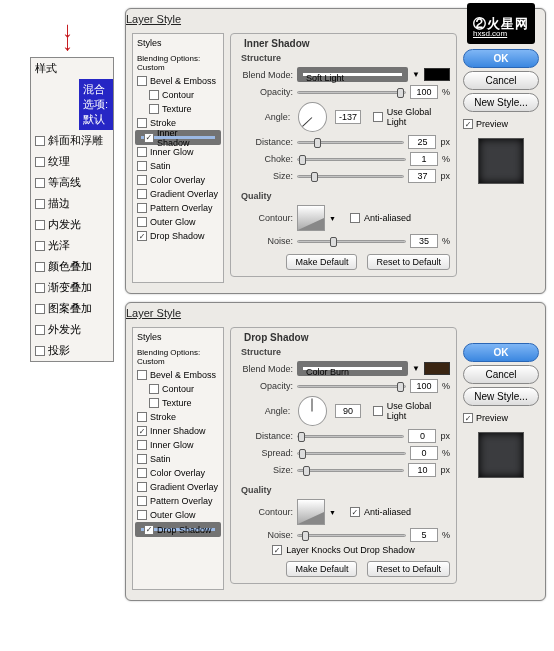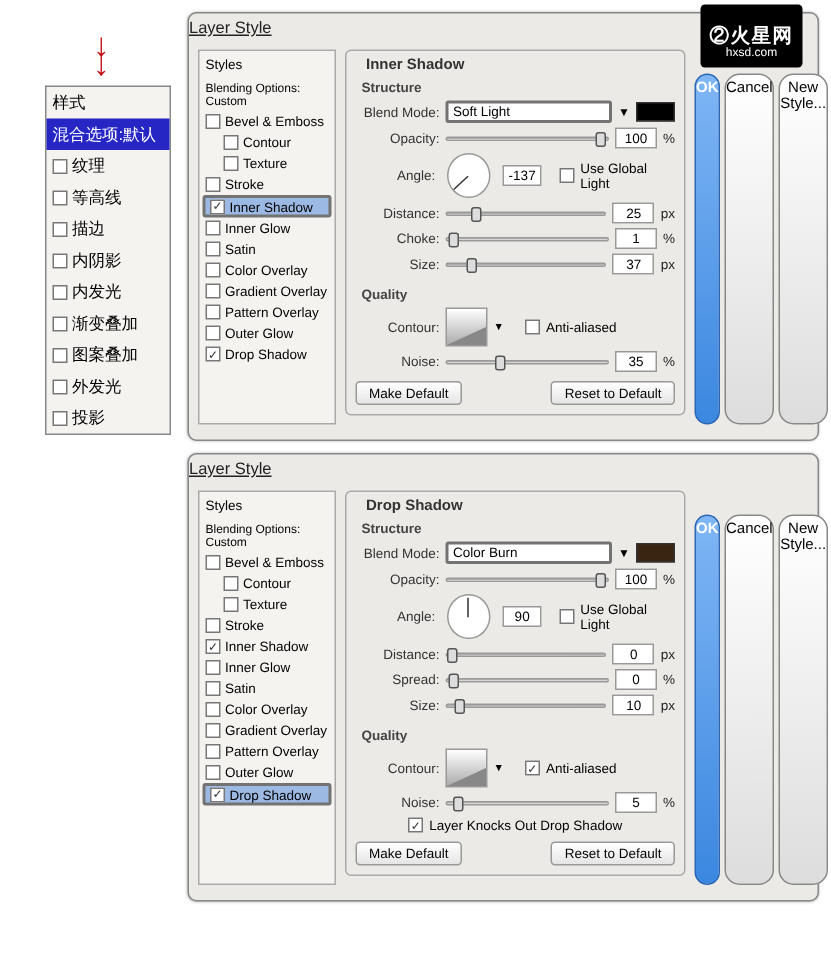--- a/index.html
+++ b/index.html
@@ -6,86 +6,94 @@
   body { margin:0; font-family: Arial, sans-serif; font-size:10px; background:#fff; width:554px; }
   .wrap { display:flex; }
   .leftcol { width:120px; padding:15px 0 0 15px; }
   .redtxt { color:#c41015; font-family: "Microsoft YaHei","SimSun",sans-serif; font-size:26px; font-weight:bold; line-height:1.15; text-align:center; }
   .arrow { color:#c41015; font-size:22px; text-align:center; margin-top:8px; line-height:0.6; }
   .rightcol { flex:1; padding:8px 8px 0 5px; }
   .dialog { border:1px solid #888; border-radius:6px; background:#eceae6; margin-bottom:8px; position:relative; box-shadow:0 0 2px rgba(0,0,0,0.3);}
   .titlebar { text-align:left; font-size:11px; padding:4px 0 2px; color:#222;text-decoration:underline; }
   .logo { position:absolute; right:10px; top:-6px; background:#000; color:#fff; font-size:10px; padding:14px 6px 6px; border-radius:3px; line-height:1; }
   .logo .big{font-size:13px;font-weight:bold;letter-spacing:1px;}
-  .logo .small{font-size:8px;display:block;text-align:center;}
+  .logo .small{font-size:8px;display:block;text-align:left;text-decoration:underline;}
   .dlgbody { display:flex; padding:6px 6px 10px; gap:6px; }
   .styles { width:92px; border:1px solid #aaa; background:#f5f3f0; font-size:9px; padding:2px; }
   .styles-h { font-size:9px; padding:2px 2px 4px; }
   .style-row { padding:2px 2px; display:flex; align-items:center; gap:3px; cursor:pointer;}
   .style-row.sel { background:#9cb9e4; }
   .cb { width:10px; height:10px; border:1px solid #777; background:#fff; display:inline-flex; align-items:center; justify-content:center; font-size:8px; color:#333;}
   .indent { padding-left:14px; }
   .mid { flex:1; }
   .fieldset { border:1px solid #aaa; border-radius:4px; padding:4px 6px 6px; margin-bottom:6px; }
   .legend { font-size:10px; font-weight:bold; color:#333; margin:-10px 0 2px 4px; background:#eceae6; display:inline-block; padding:0 3px;}
   .sub { font-size:9px; font-weight:bold; color:#444; margin:2px 0 4px 4px; }
   .row { display:flex; align-items:center; margin:3px 0; gap:4px; font-size:9px;}
   .lbl { width:56px; text-align:right; color:#333;}
-  .sel { height:15px; font-size:9px; flex:1; background:#fff; border:2px solid #737373; border-radius:2px; padding:0 3px; min-width:60px;}
+  .sel { height:15px; font-size:9px; flex:1; background:#fff; border:6px solid #737373; border-radius:2px; padding:0 3px; min-width:60px;}
   .sw { width:26px; height:13px; border:1px solid #333; background:#000; }
   .sw.brn { background:#3a2512; }
   .slider { flex:1; height:3px; background:linear-gradient(#888,#fff); border:1px solid #999; position:relative; border-radius:2px;}
   .thumb { width:7px; height:10px; background:#ddd; border:1px solid #555; position:absolute; top:-4px; border-radius:2px;}
   .nbox { width:28px; height:14px; border:1px solid #999; background:#fff; text-align:center; font-size:9px; line-height:12px;}
   .sfx { font-size:9px; color:#222;}
   .anglewrap { width:30px; height:30px; border:1px solid #999; border-radius:50%; background:#fff; position:relative; margin:0 4px;}
   .needle { position:absolute; left:50%; top:50%; width:13px; height:1px; background:#333; transform-origin:left center;}
   .contour { width:28px; height:26px; border:1px solid #999; background:linear-gradient(#fff,#aaa); position:relative;}
   .contour::after{content:"";position:absolute;left:0;bottom:0;right:0;height:12px;background:#888;clip-path:polygon(0 100%,100% 0,100% 100%);}
-  .btns { width:76px; display:flex; flex-direction:row; gap:3px; padding-top:16px;}
+  .btns { width:76px; display:flex; flex-direction:column; gap:3px; padding-top:16px;}
   .btn { border:1px solid #888; border-radius:10px; background:linear-gradient(#fff,#ddd); font-size:10px; padding:3px 0; text-align:center; cursor:pointer;}
   .btn.pri { background:linear-gradient(#7fb6f5,#3b87e0); color:#fff; border-color:#2a66b5; font-weight:bold;}
   .prevrow { display:flex; align-items:center; gap:3px; margin-top:4px; font-size:9px;}
   .swatch { width:46px; height:46px; background:#3b3c3f; border:1px solid #555; margin:6px auto 0; box-shadow:inset 0 0 8px #000;}
   .mbtn { border:1px solid #999; border-radius:3px; background:linear-gradient(#fff,#e5e5e5); font-size:9px; padding:2px 8px; cursor:pointer;}
-  .brow { display:flex; justify-content:space-between; gap:10px; margin-top:6px; }
+  .brow { display:flex; justify-content:flex-end; gap:10px; margin-top:6px; }
   
   .cnpanel { border:1px solid #888; background:#f5f3f0; width:84px; margin:8px 0 0 15px; font-size:11px;}
   .cnpanel .hrow { padding:3px 4px; display:flex; align-items:center; gap:3px;}
-  .cnpanel .selrow { background:#2626c5; color:#fff; }
+  .cnpanel .selrow { background:#2626c5; color:#fff;margin-left:48px; }
 </style>
 </head>
 <body>
 
 <div class="wrap">
   <div class="leftcol">
     <div class="arrow">↓<br>↓</div>
     <div class="cnpanel">
       <div class="hrow">样式</div>
       <div class="hrow selrow">混合选项:默认</div>
       <div id="cnlist">
+          <div class="hrow">
+            <span class="cb"></span>
+            <span>斜面和浮雕</span>
+          </div>
           <div class="hrow indent">
             <span class="cb"></span>
             <span>纹理</span>
           </div>
           <div class="hrow indent">
             <span class="cb"></span>
             <span>等高线</span>
           </div>
           <div class="hrow">
             <span class="cb"></span>
             <span>描边</span>
           </div>
           <div class="hrow">
             <span class="cb"></span>
-            <span>内阴影</span>
-          </div>
-          <div class="hrow">
-            <span class="cb"></span>
             <span>内发光</span>
+          </div>
+          <div class="hrow">
+            <span class="cb"></span>
+            <span>光泽</span>
+          </div>
+          <div class="hrow">
+            <span class="cb"></span>
+            <span>颜色叠加</span>
           </div>
           <div class="hrow">
             <span class="cb"></span>
             <span>渐变叠加</span>
           </div>
           <div class="hrow">
             <span class="cb"></span>
             <span>图案叠加</span>
           </div>
           <div class="hrow">

